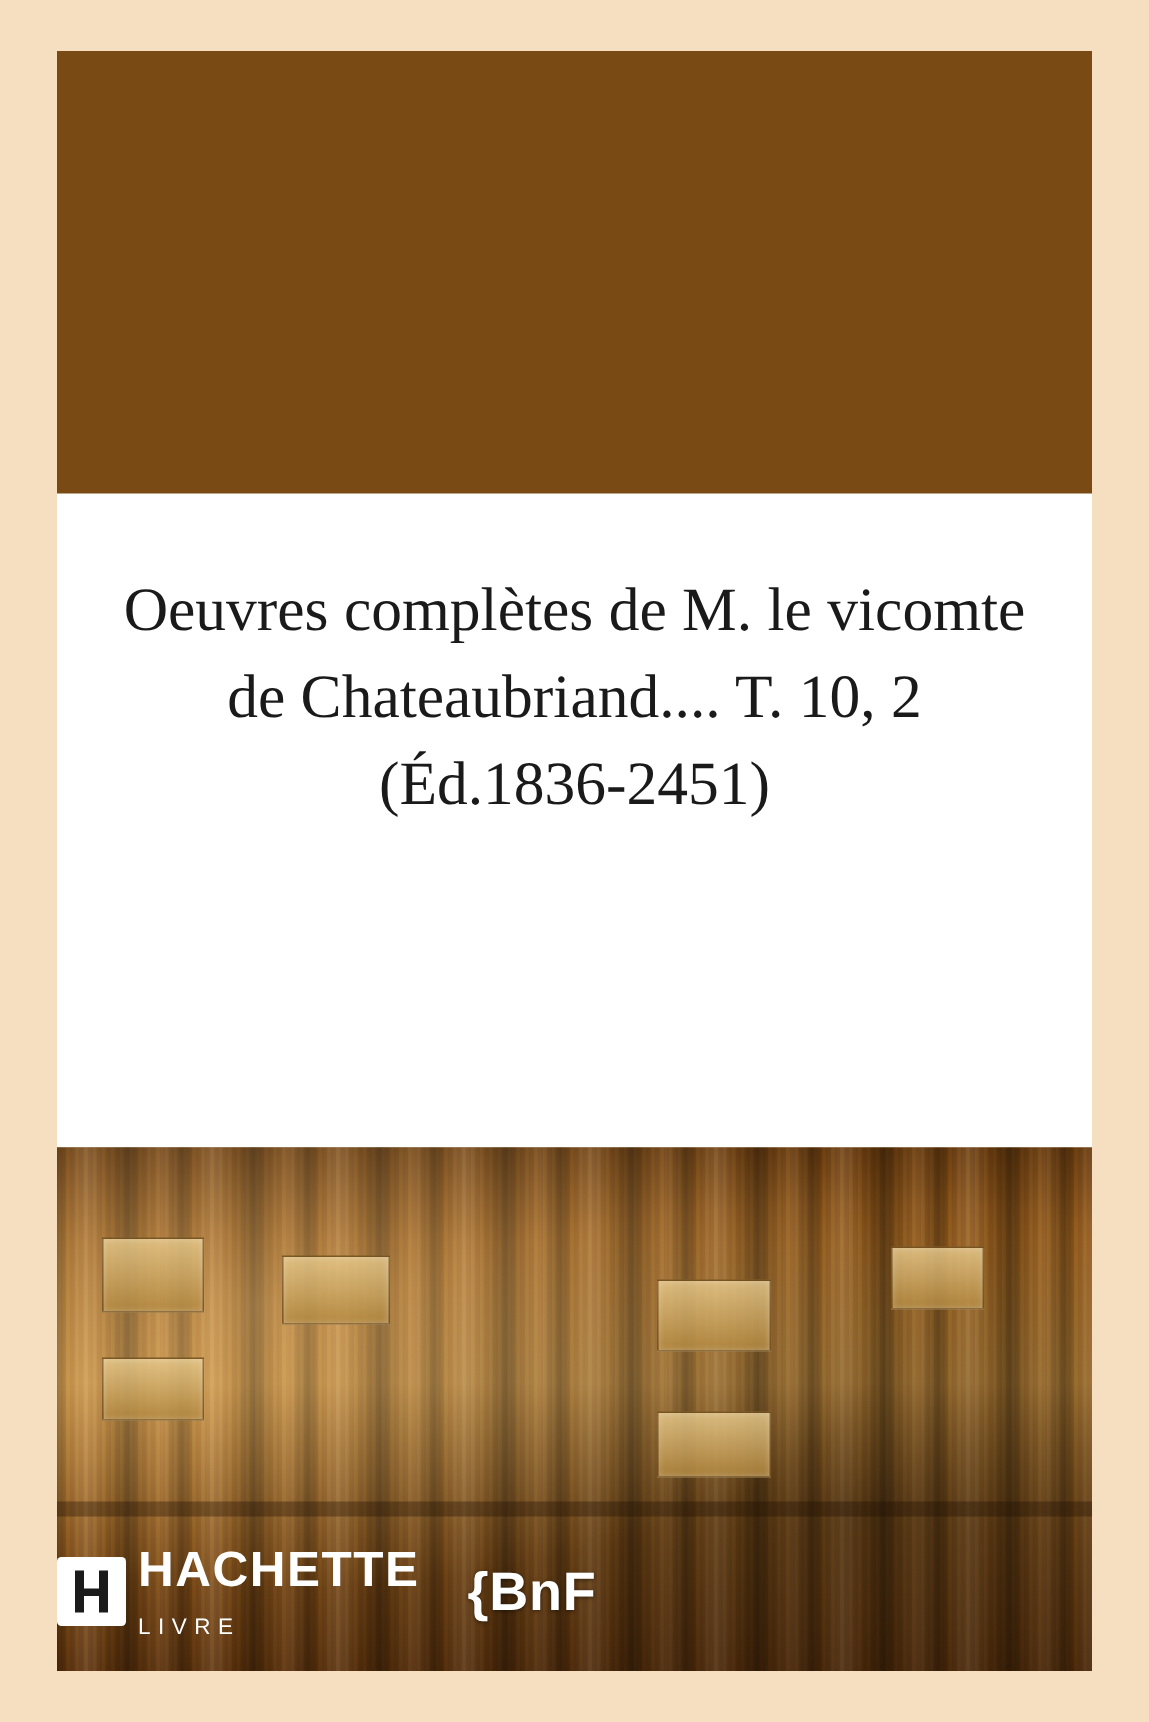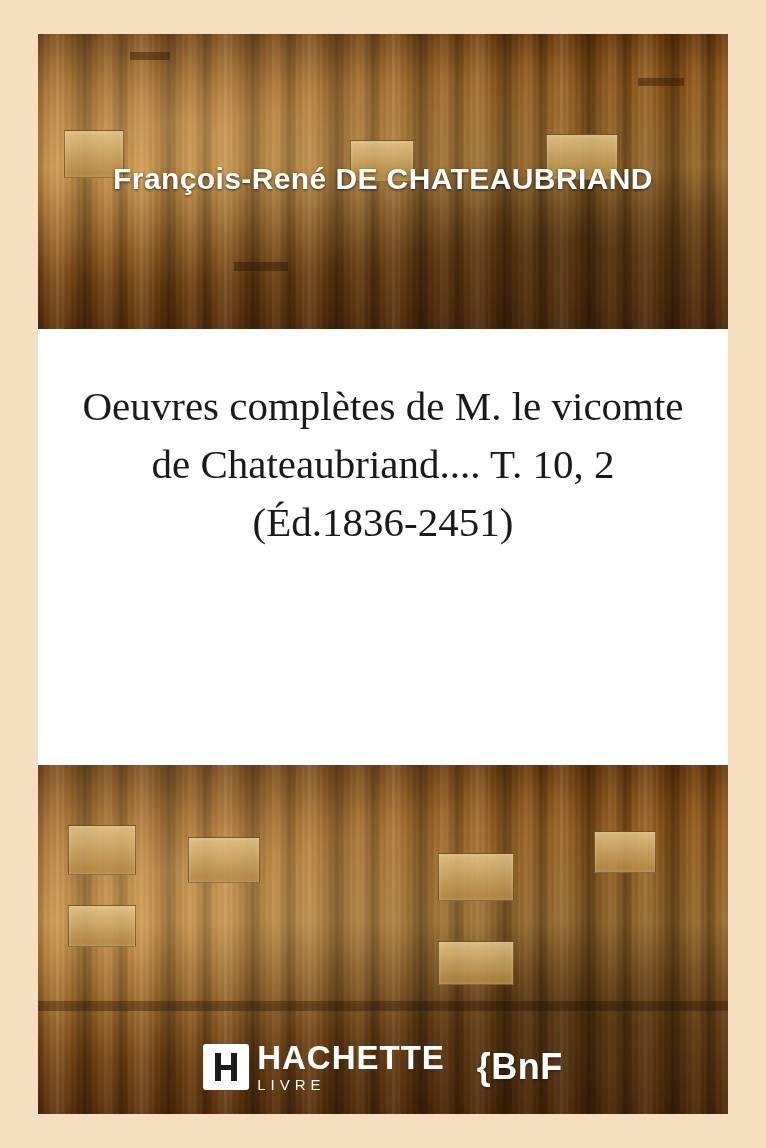--- a/index.html
+++ b/index.html
@@ -135,21 +135,20 @@
     line-height: 1.42;
   }
 
   
   .logos {
     position: absolute;
     left: 0;
     bottom: 22px;
     width: 690px;
     display: flex;
-    justify-content: center;
     align-items: center;
     gap: 32px;
   }
   .hachette {
     display: flex;
     align-items: center;
     gap: 8px;
   }
   .hachette .h-mark {
     width: 46px;
@@ -194,50 +193,38 @@
     font-family: "Liberation Sans", sans-serif;
     font-weight: bold;
     font-size: 33px;
     letter-spacing: 1px;
   }
   .hachette-words .w2 {
     color: #ffffff;
     font-family: "Liberation Sans", sans-serif;
     font-size: 15px;
     letter-spacing: 5px;
-    margin-top: 3px;
+    margin-top: 15px;
   }
   .bnf {
     color: #ffffff;
     font-family: Liberation Sans, sans-serif;
     font-weight: bold;
     font-size: 36px;
     letter-spacing: 0.5px;
     text-shadow: 0 1px 3px rgba(0,0,0,0.5);
   }
 </style>
 </head>
 <body>
 
 <div class="book-cover">
 
   <div class="cover-panel">
 
-    <div class="photo-band band-top">
-      <div class="grain"></div>
-      <div class="shelf-shadow"></div>
-      <div class="spine-label" style="left:26px;  top:96px;  width:58px;  height:46px;"></div>
-      <div class="spine-label" style="left:312px; top:106px; width:62px;  height:40px;"></div>
-      <div class="spine-label" style="left:508px; top:100px; width:70px;  height:44px;"></div>
-      <div class="spine-band" style="left:92px;  top:18px;  width:40px;  height:8px;"></div>
-      <div class="spine-band" style="left:196px; top:228px; width:54px;  height:9px;"></div>
-      <div class="spine-band" style="left:600px; top:44px;  width:46px;  height:8px;"></div>
-
-      <div class="author-line">François-René DE CHATEAUBRIAND</div>
-    </div>
 
     <div class="title-area">
       <div class="title-text">Oeuvres complètes de M. le vicomte de Chateaubriand.... T. 10, 2 (Éd.1836-2451)</div>
     </div>
 
     <div class="photo-band band-bottom">
       <div class="grain"></div>
       <div class="shelf-shadow"></div>
       <div class="spine-label" style="left:30px;  top:60px;  width:66px;  height:48px;"></div>
       <div class="spine-label" style="left:30px;  top:140px; width:66px;  height:40px;"></div>

